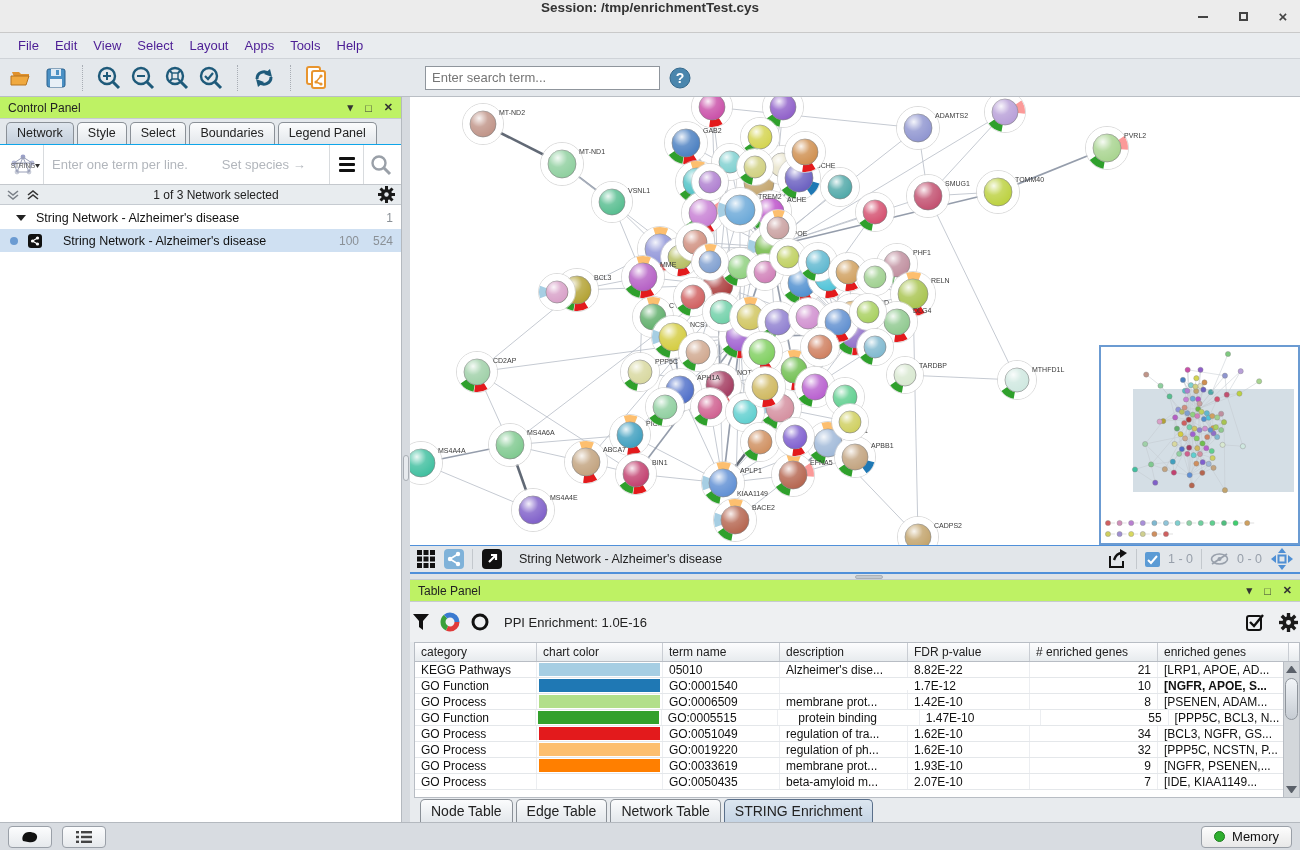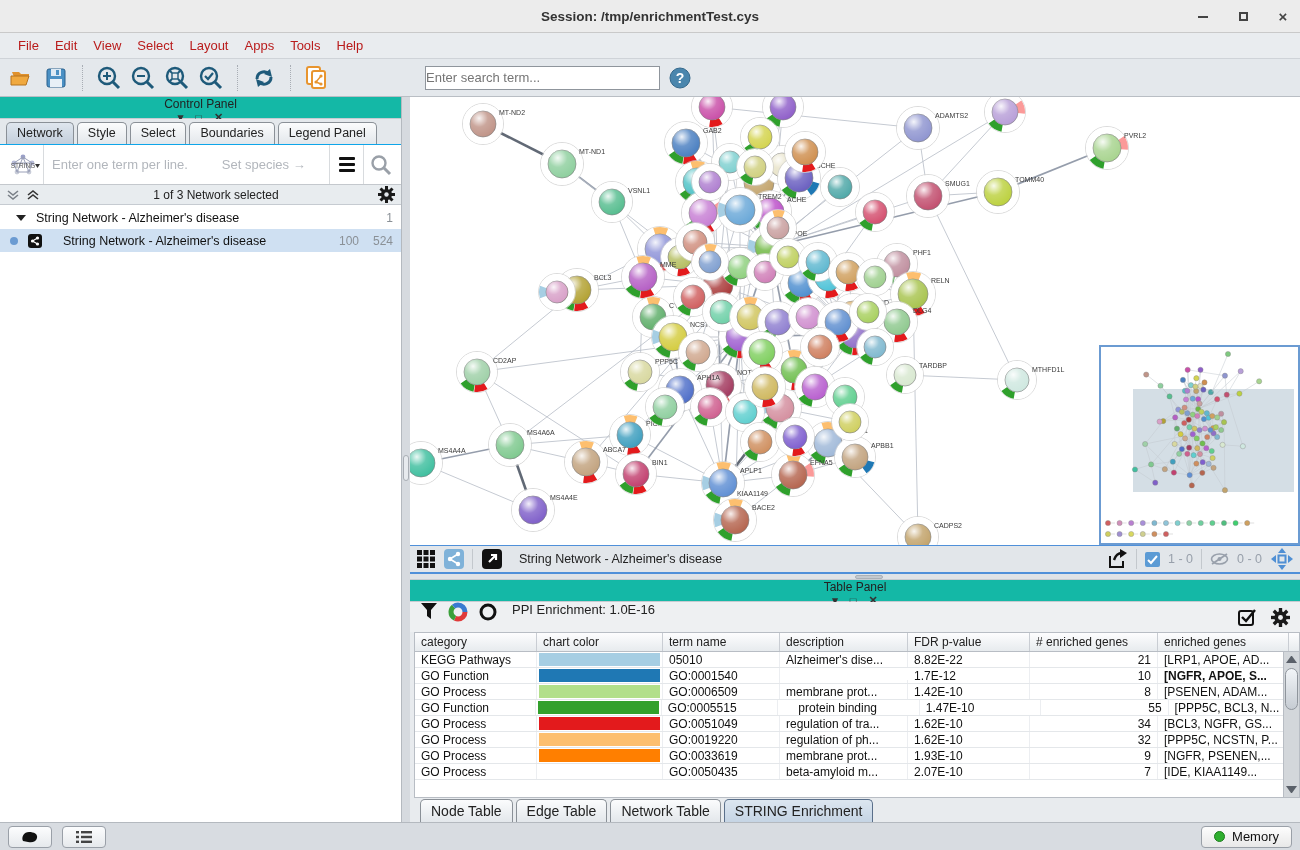--- a/index.html
+++ b/index.html
@@ -2,48 +2,48 @@
 <html><head>
 <meta charset="utf-8">
 <style>
   * { margin:0; padding:0; box-sizing:border-box; }
   html,body { width:1300px; height:850px; overflow:hidden; }
   body { font-family:"Liberation Sans", sans-serif; background:#e4e7ea; font-size:13px; color:#222; }
   .app { width:1300px; height:850px; display:flex; flex-direction:column; }
 
   
   .titlebar { height:33px; background:#ececec; border-bottom:1px solid #c9c9c9; position:relative;
-              display:flex; align-items:center; justify-content:center; }
+              display:flex; justify-content:center; }
   .titlebar .title { font-weight:bold; font-size:13.5px; color:#333; }
   .win-controls { position:absolute; right:10px; top:0; height:33px; display:flex; align-items:center; gap:26px; }
   .win-btn { width:14px; height:14px; display:flex; align-items:center; justify-content:center; color:#444; cursor:default; }
   .minimize-bar { width:10px; height:2px; background:#444; }
   .maximize-box { width:9px; height:9px; border:2px solid #444; }
   .close-x { font-size:15px; font-weight:bold; color:#444; line-height:10px; }
 
   
   .menubar { height:26px; background:#e9ecef; border-bottom:1px solid #cfd3d8; display:flex; align-items:center; padding-left:10px; }
-  .menu-item { padding:3px 8px; color:#b91c1c; }
+  .menu-item { padding:3px 8px; color:#4c1d95; }
 
   
   .toolbar { height:38px; background:#e4e8ec; border-bottom:1px solid #b9bec4; display:flex; align-items:center; padding-left:8px; gap:6px; }
   .tb-sep { width:1px; height:26px; border-left:1px dotted #a8adb4; margin:0 6px; }
   .tb-icon { width:28px; height:28px; display:flex; align-items:center; justify-content:center; }
   .search-box { width:235px; height:24px; border:1px solid #8f959c; background:#fff; color:#222;
-                font-size:13px; padding:0 0; margin-left:88px; font-family:"Liberation Sans",sans-serif; }
+                font-size:13px; padding:0 6px; margin-left:88px; font-family:"Liberation Sans",sans-serif; }
 
   
   .body { flex:1; display:flex; min-height:0; }
   .control-panel { width:402px; background:#e4e8ec; display:flex; flex-direction:column; border-right:1px solid #b4b9bf; }
   .v-splitter { width:8px; background:#d6dadf; position:relative; }
   .v-splitter .grip { position:absolute; top:358px; left:1px; width:6px; height:26px; border:1px solid #a9aeb5; border-radius:4px; background:#e7eaee; }
   .right-col { flex:1; display:flex; flex-direction:column; min-width:0; }
 
   
-  .panel-header { height:22px; background:#14b8a6; display:flex; align-items:center; padding:0 8px; border-bottom:1px solid #c6cbd1;flex-direction:column; }
+  .panel-header { height:22px; background:#bef264; display:flex; align-items:center; padding:0 8px; border-bottom:1px solid #c6cbd1; }
   .panel-header .ph-title { font-size:12px; color:#222; flex:1; }
   .ph-ctrl { display:flex; align-items:center; gap:12px; }
   .ph-ctrl .c { font-size:11px; color:#333; font-weight:bold; }
   .cp-tabs { height:26px; display:flex; align-items:flex-end; padding-left:6px; gap:3px; background:#e4e8ec; border-bottom:1px solid #0ea5e9; }
   .tab { border:1px solid #8a9097; border-bottom:none; border-radius:5px 5px 0 0; padding:3px 10px 4px;
          font-size:12.5px; background:linear-gradient(#fbfcfd,#e3e7eb); color:#222; }
   .tab.active { background:linear-gradient(#dfe6ee,#c3cedb); font-weight:normal; }
   .string-bar { height:40px; background:#fff; border-bottom:1px solid #c4c8cd; display:flex; align-items:center; padding:0 4px; }
   .string-logo { width:40px; display:flex; align-items:center; justify-content:center; border-right:1px solid #d8dbde; height:100%; }
   .string-ph { flex:1; color:#b2b6bc; font-size:13px; padding-left:8px; display:flex; gap:34px; }
@@ -65,21 +65,21 @@
   .network-toolbar { height:29px; background:#e2e6ea; border-top:1px solid #4f90d9; border-bottom:2px solid #4f90d9;
                      display:flex; align-items:center; padding:0 6px; gap:8px; }
   .nt-title { font-size:12.5px; color:#222; flex:1; padding-left:8px; }
   .nt-right { display:flex; align-items:center; gap:8px; color:#98a0ab; font-size:12.5px; }
   .nt-sep { width:1px; height:20px; border-left:1px solid #c3c8cd; }
   .h-splitter { height:6px; background:#dfe3e7; position:relative; border-bottom:1px solid #c6cbd1; }
   .h-splitter .grip { position:absolute; left:50%; top:1px; width:28px; height:4px; border-radius:2px; background:#c3c9cf; border:1px solid #aab0b7; }
 
   
   .table-panel { flex:1; background:#e8ebee; display:flex; flex-direction:column; min-height:0; }
-  .tp-toolbar { height:30px; display:flex; gap:10px; padding:0 10px; background:#eef0f2; }
+  .tp-toolbar { height:40px; display:flex; align-items:center; gap:10px; padding:0 2px; background:#eef0f2; }
   .tp-toolbar .ppi { font-size:13px; color:#222; margin-left:4px; flex:1; }
   .tp-right { display:flex; gap:14px; align-items:center; }
   .grid-table { margin:0 0 0 4px; border:1px solid #b8bdc4; background:#fff; position:relative; flex:1; overflow:hidden; display:flex; flex-direction:column; }
   .thead { display:flex; height:19px; background:linear-gradient(#fdfdfe,#e7ebee); border-bottom:1px solid #b8bdc4; }
   .th { font-size:12px; color:#222; padding:2px 6px; border-right:1px solid #c9cdd3; overflow:hidden; white-space:nowrap; }
   .rows { flex:1; overflow:hidden; position:relative; }
   .tr { display:flex; height:16px; border-bottom:1px solid #e4e7ea; background:#fff; }
   .td { font-size:12px; color:#111; padding:0 6px; border-right:1px solid #eceef1; white-space:nowrap; overflow:hidden; line-height:16px; }
   .td.num { text-align:right; }
   .color-cell { padding:1px 2px; }

